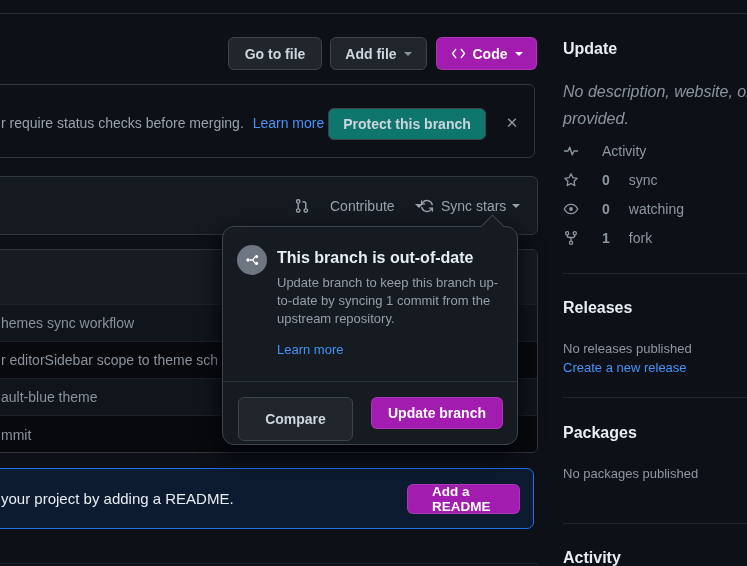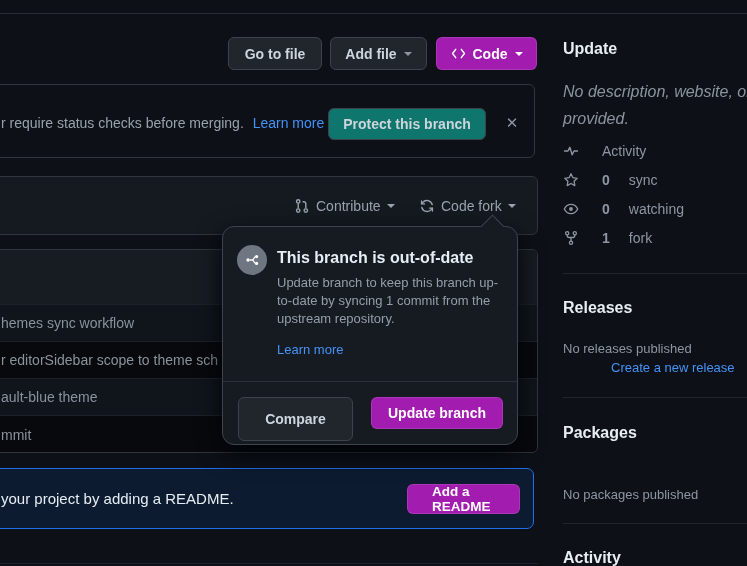--- a/index.html
+++ b/index.html
@@ -71,39 +71,39 @@
       <span>r require status checks before merging.</span>
       <a class="link" style="margin-left:5px;">Learn more</a>
     </div>
     <div class="btn abs" style="left:367px;top:23px;width:158px;height:32px;background:#0f766e;">
       <span>Protect this branch</span>
     </div>
     <div class="abs" style="left:541px;top:22px;width:20px;height:32px;display:flex;align-items:center;justify-content:center;color:#8d96a0;font-size:15px;cursor:pointer;">✕</div>
   </div>
 
   <div class="box" style="left:-40px;top:176px;width:578px;height:59px;background:#151a21;">
-    <div class="abs" style="left:333px;top:0;height:100%;display:flex;align-items:center;gap:6px;color:#9aa3ad;font-size:14px;cursor:pointer;">
+    <div class="abs" style="left:333px;top:0;height:100%;display:flex;align-items:center;gap:20px;color:#9aa3ad;font-size:14px;cursor:pointer;">
       <svg width="16" height="16" viewBox="0 0 16 16">
         <circle cx="4.2" cy="3.4" r="1.7" fill="none" stroke="currentColor" stroke-width="1.4"></circle>
         <circle cx="4.2" cy="12.6" r="1.7" fill="none" stroke="currentColor" stroke-width="1.4"></circle>
         <path d="M4.2 5.4v5" stroke="currentColor" stroke-width="1.4"></path>
         <circle cx="11.8" cy="12.6" r="1.7" fill="none" stroke="currentColor" stroke-width="1.4"></circle>
         <path d="M11.8 10.6V5.8c0-1.2-.9-2-2-2H8.6" fill="none" stroke="currentColor" stroke-width="1.4"></path>
       </svg>
       <span>Contribute</span>
       <span class="caret"></span>
     </div>
     <div class="abs" style="left:458px;top:0;height:100%;display:flex;align-items:center;gap:6px;color:#9aa3ad;font-size:14px;cursor:pointer;">
       <svg width="16" height="16" viewBox="0 0 16 16">
         <path d="M13.2 6.5A5.5 5.5 0 0 0 3.6 4.6L2.6 5.8" fill="none" stroke="currentColor" stroke-width="1.4" stroke-linecap="round"></path>
         <path d="M2.6 3v2.9h2.9" fill="none" stroke="currentColor" stroke-width="1.4" stroke-linecap="round" stroke-linejoin="round"></path>
         <path d="M2.8 9.5a5.5 5.5 0 0 0 9.6 1.9l1-1.2" fill="none" stroke="currentColor" stroke-width="1.4" stroke-linecap="round"></path>
         <path d="M13.4 13v-2.9h-2.9" fill="none" stroke="currentColor" stroke-width="1.4" stroke-linecap="round" stroke-linejoin="round"></path>
       </svg>
-      <span>Code fork</span>
+      <span>Sync stars</span>
       <span class="caret"></span>
     </div>
   </div>
 
   <div class="box" style="left:-40px;top:249px;width:578px;height:204px;overflow:hidden;border-radius:6px;">
     <div class="abs" style="left:0;right:0;top:0;height:54px;background:#171c23;"></div>
     <div class="row" style="top:54px;height:37px;background:#10151c;border-top:1px solid #1d222a;">
       <span>hemes sync workflow</span>
     </div>
     <div class="row" style="top:91px;height:37px;background:#07090d;border-top:1px solid #1d222a;">
@@ -188,25 +188,25 @@
         <path d="M4.2 4.8v.7c0 1.1.9 2 2 2h3.6c1.1 0 2-.9 2-2v-.7 M8 7.5v3.7" fill="none" stroke="#8d96a0" stroke-width="1.3"></path>
       </svg>
       <span style="font-weight:700;">1</span>
       <span style="margin-left:-4px;">fork</span>
     </div>
 
     <div class="abs" style="left:0;top:273px;width:220px;height:1px;background:#21262d;"></div>
 
     <div class="abs side-head" style="left:0;top:299px;">Releases</div>
     <div class="abs" style="left:0;top:341px;font-size:13px;color:#8d96a0;">No releases published</div>
-    <a class="link abs" style="left:0;top:360px;font-size:13px;margin-left:48px;">Create a new release</a>
+    <a class="link abs" style="left:0;top:360px;font-size:13px;">Create a new release</a>
 
     <div class="abs" style="left:0;top:397px;width:220px;height:1px;background:#21262d;"></div>
 
     <div class="abs side-head" style="left:0;top:424px;">Packages</div>
-    <div class="abs" style="left:0;top:487px;font-size:13px;color:#8d96a0;">No packages published</div>
+    <div class="abs" style="left:0;top:466px;font-size:13px;color:#8d96a0;">No packages published</div>
 
     <div class="abs" style="left:0;top:523px;width:220px;height:1px;background:#21262d;"></div>
 
     <div class="abs side-head" style="left:0;top:549px;">Activity</div>
   </div>
 
 </div>
 
 </body></html>

